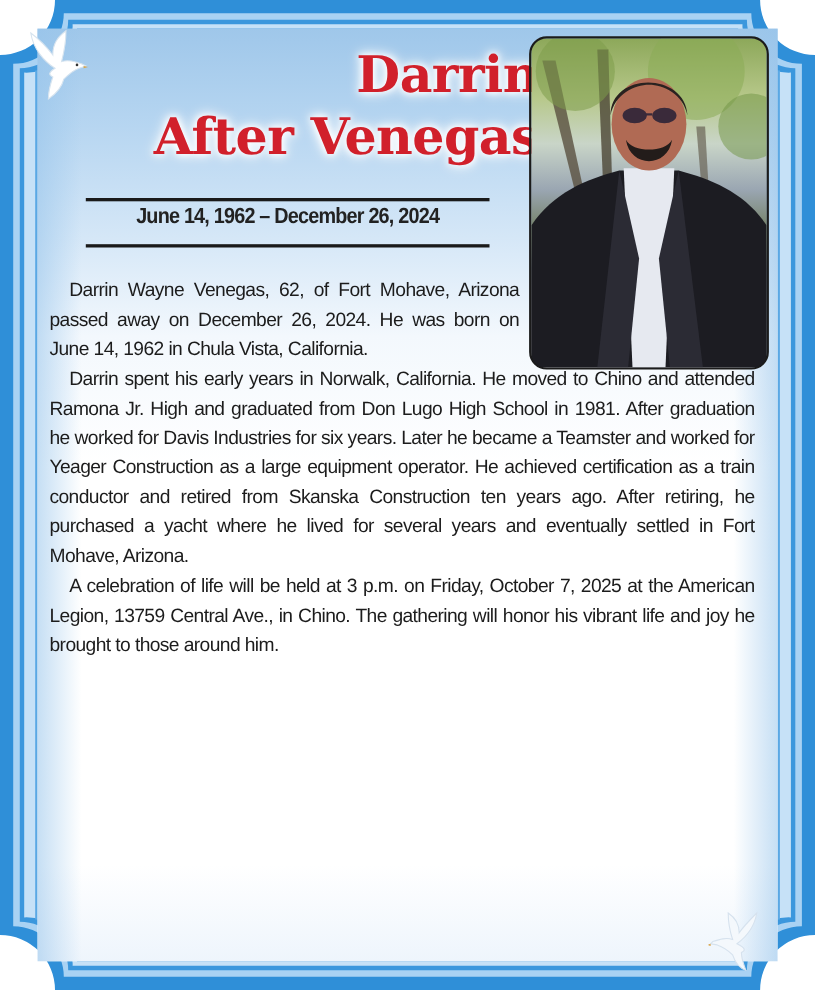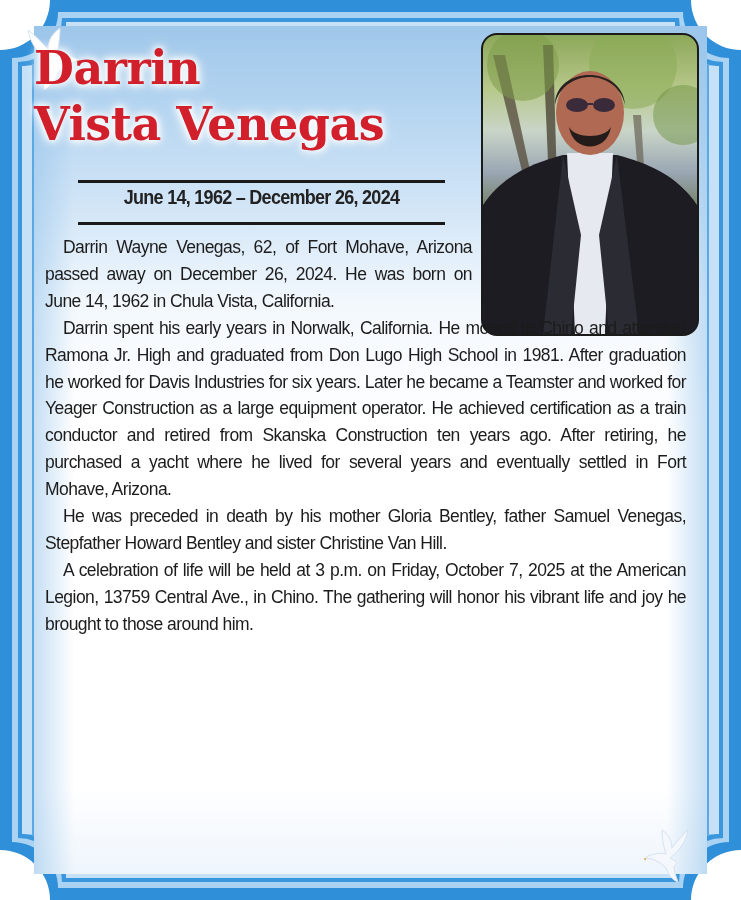--- a/index.html
+++ b/index.html
@@ -12,43 +12,44 @@
     position: absolute; left: 34px; top: 26px; width: 673px; height: 848px;
     background: linear-gradient(180deg, #9fc7ea 0px, #b7d6f1 90px, #d5e7f7 190px, #f3f8fd 280px, #ffffff 400px, #ffffff 760px, #eef5fc 848px);
     overflow: hidden;
   }
   .panel::before {
     content: ""; position: absolute; left: 0; top: 0; width: 100%; height: 100%;
     background: linear-gradient(90deg, rgba(150,196,235,0.55) 0px, rgba(255,255,255,0) 40px, rgba(255,255,255,0) 633px, rgba(150,196,235,0.55) 673px);
   }
 
   .title {
-    position: absolute; left: 34px; top: 40px; width: 430px; text-align: left;
+    position: absolute; left: 34px; top: 40px; width: 430px; text-align: right;
     font-family: "DejaVu Serif", serif; font-weight: bold; color: #d1202b;
     font-size: 46px; line-height: 56px; letter-spacing: -0.5px;
     text-shadow: 0 0 6px #ffffff, 0 0 10px #ffffff, 0 0 14px #ffffff;
+    padding-left: 26px;
   }
   .rule { position: absolute; left: 78px; width: 367px; height: 3px; background: #1a1a1a; }
   .rule.top { top: 180px; }
   .rule.bottom { top: 222px; }
   .dates {
     position: absolute; left: 78px; top: 186px; width: 367px; text-align: center;
     font-family: "Liberation Sans", sans-serif; font-weight: bold; font-size: 20px;
     color: #222; letter-spacing: -0.8px; transform: scaleX(0.9);
   }
 
   .photo {
     position: absolute; left: 481px; top: 33px; width: 218px; height: 303px;
     border: 2px solid #1b1b1b; border-radius: 16px; overflow: hidden; box-sizing: border-box;
     background: linear-gradient(180deg, #8da85a 0%, #b7c88a 18%, #c9d5c8 32%, #9aa6b2 46%, #6e7b5a 60%, #2a2a2e 70%, #1e1e24 100%);
   }
   .photo svg { position: absolute; left: 0; top: 0; }
 
   .body-text {
-    position: absolute; left: 45px; top: 234px; width: 641px;
+    position: absolute; left: 45px; top: 250px; width: 641px;
     font-family: "Liberation Sans", sans-serif; font-size: 17.5px; line-height: 26.9px;
     color: #1c1c1c; text-align: justify; letter-spacing: -0.55px;
   }
   .body-text p { margin: 0; text-indent: 18px; }
   .body-text p.first { width: 427px; }
 
   .dove { position: absolute; }
   .dove.tl { left: 22px; top: 26px; }
   .dove.br { left: 644px; top: 828px; }
 </style>
@@ -73,21 +74,21 @@
 <div class="panel"></div>
 
 <svg class="dove tl" width="62" height="66" viewBox="0 0 62 66">
   <path d="M28,36 C18,30 8,18 6,4 C14,10 20,16 26,24 C26,14 30,8 38,2 C38,14 36,22 34,30 C40,28 46,30 52,32 L56,34 L50,36 C44,38 40,42 36,46 C34,54 28,60 22,64 C22,56 24,50 26,44 C22,42 22,40 28,36 Z" fill="#ffffff" stroke="#d7e4ef" stroke-width="1"></path>
   <circle cx="48" cy="33" r="1.2" fill="#333"></circle>
   <path d="M54,34 L58,35 L54,36 Z" fill="#d9a44a"></path>
 </svg>
 
 <div class="title">
   <div>Darrin</div>
-  <div>Vista Venegas</div>
+  <div>After Venegas</div>
 </div>
 
 <div class="rule top"></div>
 <div class="dates">June 14, 1962 – December 26, 2024</div>
 <div class="rule bottom"></div>
 
 <div class="photo" title="Portrait photo of Darrin Wayne Venegas wearing sunglasses and a black suit with white shirt, trees in background">
   <svg width="214" height="299" viewBox="0 0 214 299">
 
     <path d="M10,20 L40,140 L48,140 L22,20 Z" fill="#5a5040" opacity="0.8"></path>
@@ -113,20 +114,19 @@
     <ellipse cx="121" cy="70" rx="11" ry="7" fill="#3a2a3a"></ellipse>
     <rect x="104" y="68" width="6" height="2" fill="#3a2a3a"></rect>
 
     <path d="M86,92 C90,118 124,118 128,92 C122,104 92,104 86,92 Z" fill="#231c1a"></path>
   </svg>
 </div>
 
 <div class="body-text">
   <p class="first">Darrin Wayne Venegas, 62, of Fort Mohave, Arizona passed away on December 26, 2024. He was born on June 14, 1962 in Chula Vista, California.</p>
   <p>Darrin spent his early years in Norwalk, California. He moved to Chino and attended Ramona Jr. High and graduated from Don Lugo High School in 1981. After graduation he worked for Davis Industries for six years. Later he became a Teamster and worked for Yeager Construction as a large equipment operator. He achieved certification as a train conductor and retired from Skanska Construction ten years ago. After retiring, he purchased a yacht where he lived for several years and eventually settled in Fort Mohave, Arizona.</p>
-  <p>He was preceded in death by his mother Gloria Bentley, father Samuel Venegas, Stepfather Howard Bentley and sister Christine Van Hill.</p>
   <p>A celebration of life will be held at 3 p.m. on Friday, October 7, 2025 at the American Legion, 13759 Central Ave., in Chino. The gathering will honor his vibrant life and joy he brought to those around him.</p>
 </div>
 
 <svg class="dove br" width="52" height="56" viewBox="0 0 52 56">
   <path d="M26,30 C34,24 42,14 44,2 C38,8 32,14 28,20 C28,12 24,6 18,2 C18,12 20,20 22,26 C16,24 10,26 4,28 L2,30 L8,31 C14,33 18,36 22,40 C24,46 28,52 34,54 C32,48 30,44 30,38 C34,36 34,34 26,30 Z" fill="#f4f8fc" stroke="#d6e2ee" stroke-width="1"></path>
   <path d="M2,30 L-2,31 L2,32 Z" fill="#d9a44a"></path>
 </svg>
 
 </body></html>

